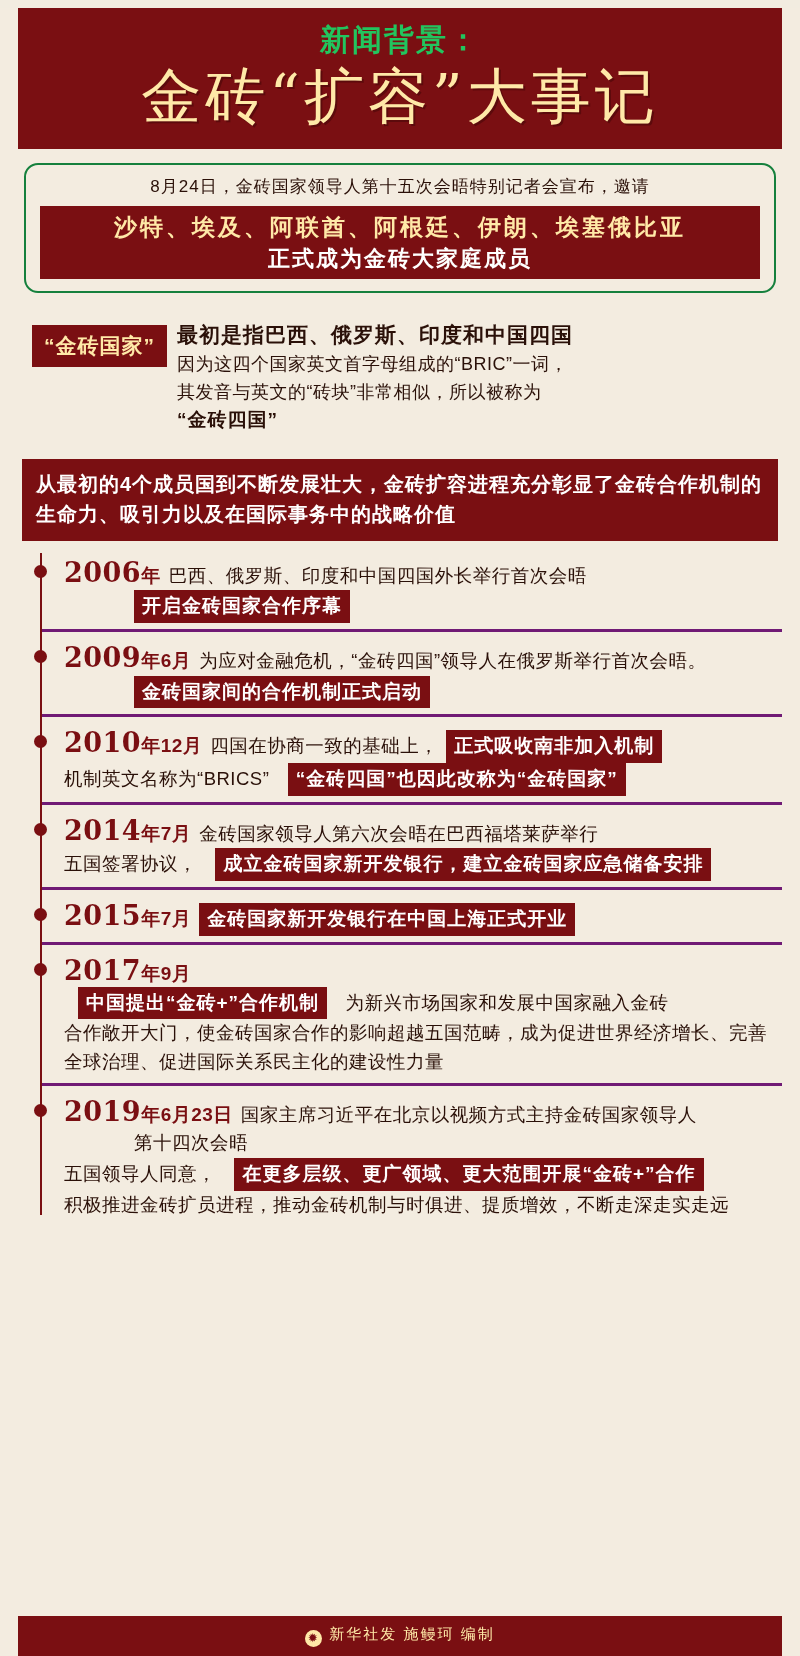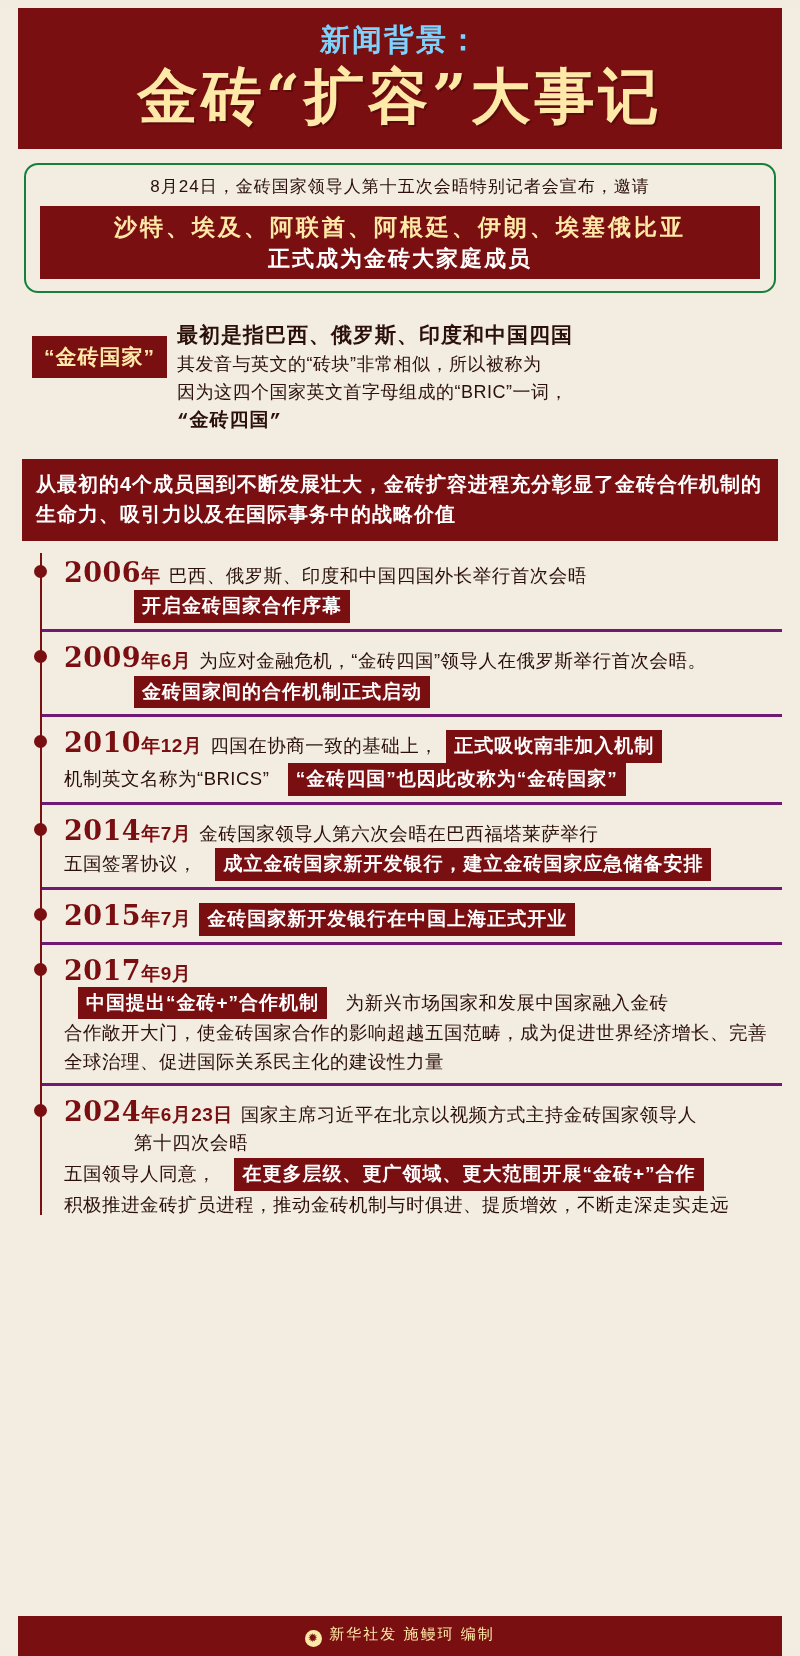--- a/index.html
+++ b/index.html
@@ -23,31 +23,31 @@
 
   
   .header {
     background: #7a0f12;
     margin: 8px 0 0 0;
     padding: 14px 0 18px 0;
     text-align: center;
     position: relative;
   }
   .header .kicker {
-    color: #7dd3fc;
+    color: #22c55e;
     font-size: 30px;
     font-weight: bold;
     letter-spacing: 2px;
     line-height: 1.2;
     margin-bottom: 4px;
   }
   .header .maintitle {
     color: #ffe9a8;
     font-size: 60px;
-    font-weight: bold;
+    font-weight: normal;
     letter-spacing: 4px;
     line-height: 1.15;
     font-family: "DejaVu Serif", "Liberation Serif", serif;
     text-shadow: 2px 2px 0 #5c0a0c;
   }
 
   
   .intro {
     margin: 14px 6px 0 6px;
     border: 2px solid #15803d;
@@ -87,21 +87,21 @@
     align-items: flex-start;
   }
   .define .tag {
     background: #7a0f12;
     color: #ffe9a8;
     font-weight: bold;
     font-size: 21px;
     padding: 7px 12px;
     white-space: nowrap;
     margin-right: 10px;
-    margin-top: 17px;
+    margin-top: 6px;
     letter-spacing: 1px;
   }
   .define .body { flex: 1; }
   .define .d1 {
     font-size: 21px;
     font-weight: bold;
     color: #2a1008;
     letter-spacing: 1px;
     line-height: 1.5;
   }
@@ -109,21 +109,20 @@
     font-size: 18px;
     color: #2a1008;
     line-height: 1.55;
     letter-spacing: 0.5px;
   }
   .define .d3 {
     font-size: 19px;
     font-weight: bold;
     color: #2a1008;
     letter-spacing: 1px;
-    font-family: Liberation Mono, monospace;
   }
 
   
   .summary {
     margin: 26px 4px 0 4px;
     background: #7a0f12;
     color: #ffffff;
     font-weight: bold;
     font-size: 20px;
     line-height: 1.5;
@@ -242,22 +241,22 @@
     <div class="redband">
       <span>沙特、埃及、阿联酋、阿根廷、伊朗、埃塞俄比亚</span>
       <span class="second">正式成为金砖大家庭成员</span>
     </div>
   </div>
 
   <div class="define">
     <div class="tag">“金砖国家”</div>
     <div class="body">
       <div class="d1">最初是指巴西、俄罗斯、印度和中国四国</div>
+      <div class="d2">因为这四个国家英文首字母组成的“BRIC”一词，</div>
       <div class="d2">其发音与英文的“砖块”非常相似，所以被称为</div>
-      <div class="d2">因为这四个国家英文首字母组成的“BRIC”一词，</div>
       <div class="d3">“金砖四国”</div>
     </div>
   </div>
 
   <div class="summary">从最初的4个成员国到不断发展壮大，金砖扩容进程充分彰显了金砖合作机制的生命力、吸引力以及在国际事务中的战略价值</div>
 
   <div class="timeline">
 
     <div class="ev">
       <span class="dot"></span>
@@ -335,21 +334,21 @@
         <span class="hl">中国提出“金砖+”合作机制</span>
         <span class="txt plain">为新兴市场国家和发展中国家融入金砖</span>
       </div>
       <div class="txt">合作敞开大门，使金砖国家合作的影响超越五国范畴，成为促进世界经济增长、完善全球治理、促进国际关系民主化的建设性力量</div>
     </div>
 
     <div class="ev">
       <span class="dot"></span>
       <div class="row">
         <span class="date">
-          <span>2024</span><span class="cn">年6月23日</span>
+          <span>2019</span><span class="cn">年6月23日</span>
         </span>
         <span class="txt">国家主席习近平在北京以视频方式主持金砖国家领导人</span>
       </div>
       <div class="txt indent">第十四次会晤</div>
       <div class="inline-wrap">
         <span class="txt plain">五国领导人同意，</span>
         <span class="hl">在更多层级、更广领域、更大范围开展“金砖+”合作</span>
       </div>
       <div class="txt">积极推进金砖扩员进程，推动金砖机制与时俱进、提质增效，不断走深走实走远</div>
     </div>

